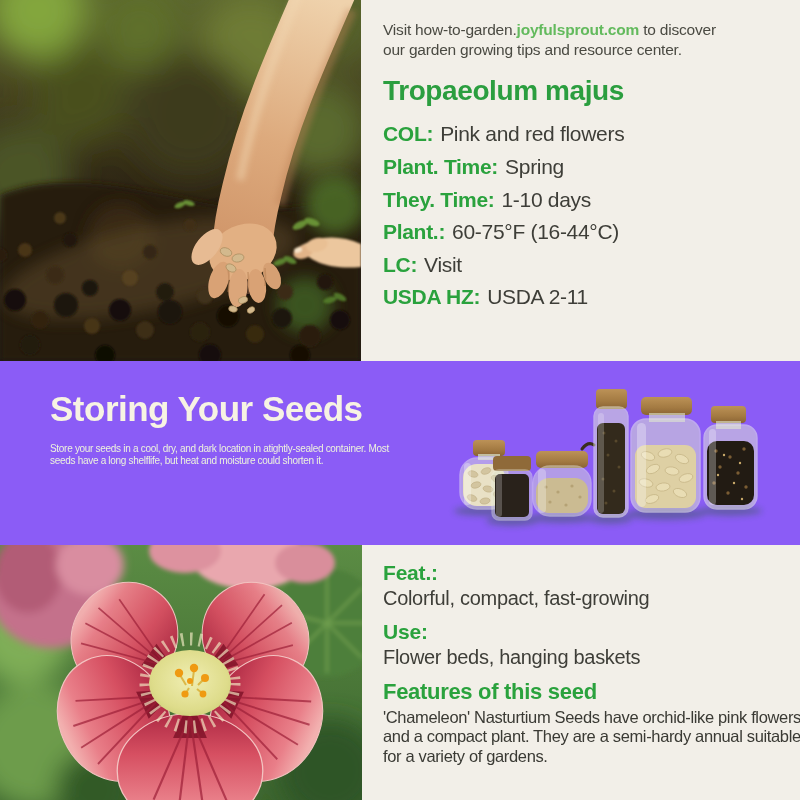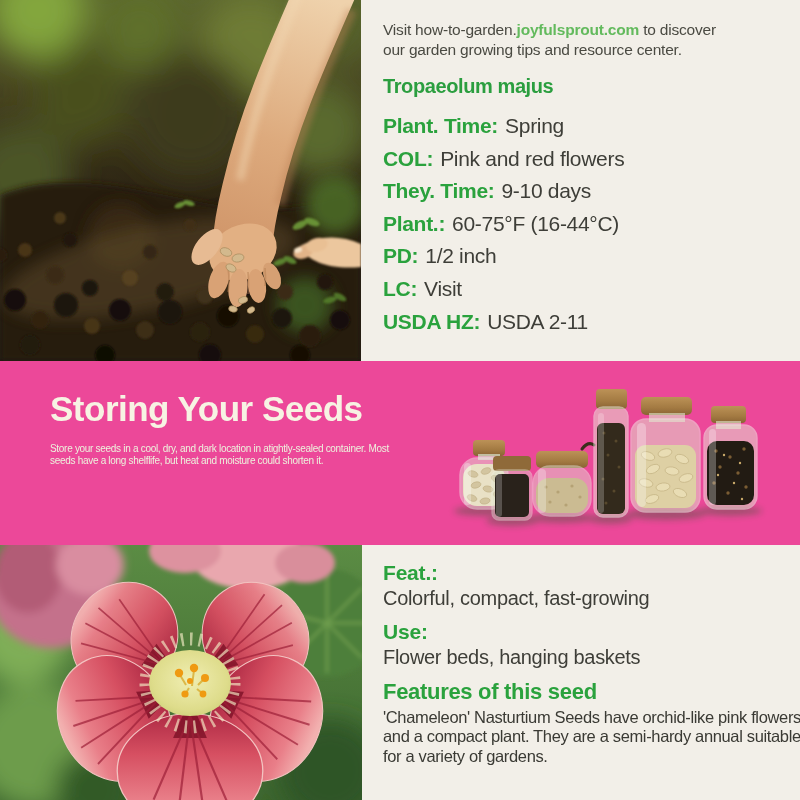--- a/index.html
+++ b/index.html
@@ -5,28 +5,28 @@
   html,body{margin:0;padding:0;}
   body{font-family:"Liberation Sans","DejaVu Sans",sans-serif;}
   .page{position:relative;width:800px;height:800px;background:#f2efe8;overflow:hidden;}
 
   
   .photo{position:absolute;overflow:hidden;}
   .photo-sowing{left:0;top:0;width:361px;height:361px;}
   .top-info{position:absolute;left:383px;top:20px;width:400px;}
   .visit{margin:0;width:358px;font-size:15.5px;line-height:1.26;color:#4a4a42;letter-spacing:-0.2px;}
   .visit .link{color:#63ba5d;font-weight:bold;}
-  .plant-title{margin:17px 0 13px 0;font-size:20px;line-height:1.05;color:#2b9e3f;font-weight:bold;letter-spacing:-0.4px;}
+  .plant-title{margin:17px 0 13px 0;font-size:28px;line-height:1.05;color:#2b9e3f;font-weight:bold;letter-spacing:-0.4px;}
   .specs{list-style:none;margin:0;padding:0;}
   .spec-row{font-size:21px;line-height:32.6px;white-space:nowrap;letter-spacing:-0.3px;}
   .spec-label{color:#2aa23d;font-weight:bold;margin-right:7px;}
   .spec-value{color:#3e3e38;}
 
   
-  .band{position:absolute;left:0;top:361px;width:800px;height:184px;background:#ec4899;}
+  .band{position:absolute;left:0;top:361px;width:800px;height:184px;background:#8b5cf6;}
   .band-text{position:absolute;left:50px;top:28px;width:352px;}
   .band-title{margin:0 0 14px 0;font-size:35px;color:#f7f3e3;font-weight:bold;letter-spacing:-0.5px;}
   .band-body{margin:0;font-size:10px;line-height:1.22;color:#edf2dd;letter-spacing:-0.3px;}
   .band-jars{position:absolute;left:420px;top:0;width:380px;height:184px;}
 
   
   .photo-flower{left:0;top:545px;width:362px;height:255px;}
   .bottom-info{position:absolute;left:383px;top:562px;width:424px;}
   .mini-label{margin:0;font-size:21px;color:#2aa23d;font-weight:bold;letter-spacing:-0.2px;line-height:22px;}
   .mini-value{margin:3px 0 12px 0;font-size:20px;color:#3e3e38;letter-spacing:-0.3px;line-height:22px;}
@@ -165,25 +165,24 @@
         <ellipse cx="317" cy="245" rx="11" ry="7" fill="#e9c094" transform="rotate(-14 317 245)"></ellipse>
         <ellipse cx="298" cy="250" rx="4" ry="2.6" fill="#f6e3c8" transform="rotate(-18 298 250)"></ellipse>
       </g>
     </svg>
   </div>
 
   <div class="top-info">
     <p class="visit"><span>Visit how-to-garden.</span><span class="link">joyfulsprout.com</span><span> to discover our garden growing tips and resource center.</span></p>
     <h1 class="plant-title">Tropaeolum majus</h1>
     <ul class="specs">
+      <li class="spec-row"><span class="spec-label">COL:</span><span class="spec-value">Pink and red flowers</span></li>
       <li class="spec-row"><span class="spec-label">Plant. Time:</span><span class="spec-value">Spring</span></li>
-      <li class="spec-row"><span class="spec-label">COL:</span><span class="spec-value">Pink and red flowers</span></li>
-      <li class="spec-row"><span class="spec-label">They. Time:</span><span class="spec-value">9-10 days</span></li>
+      <li class="spec-row"><span class="spec-label">They. Time:</span><span class="spec-value">1-10 days</span></li>
       <li class="spec-row"><span class="spec-label">Plant.:</span><span class="spec-value">60-75°F (16-44°C)</span></li>
-      <li class="spec-row"><span class="spec-label">PD:</span><span class="spec-value">1/2 inch</span></li>
       <li class="spec-row"><span class="spec-label">LC:</span><span class="spec-value">Visit</span></li>
       <li class="spec-row"><span class="spec-label">USDA HZ:</span><span class="spec-value">USDA 2-11</span></li>
     </ul>
   </div>
 
   <div class="band">
     <div class="band-text">
       <h2 class="band-title">Storing Your Seeds</h2>
       <p class="band-body">Store your seeds in a cool, dry, and dark location in atightly-sealed container. Most seeds have a long shelflife, but heat and moisture could shorten it.</p>
     </div>

